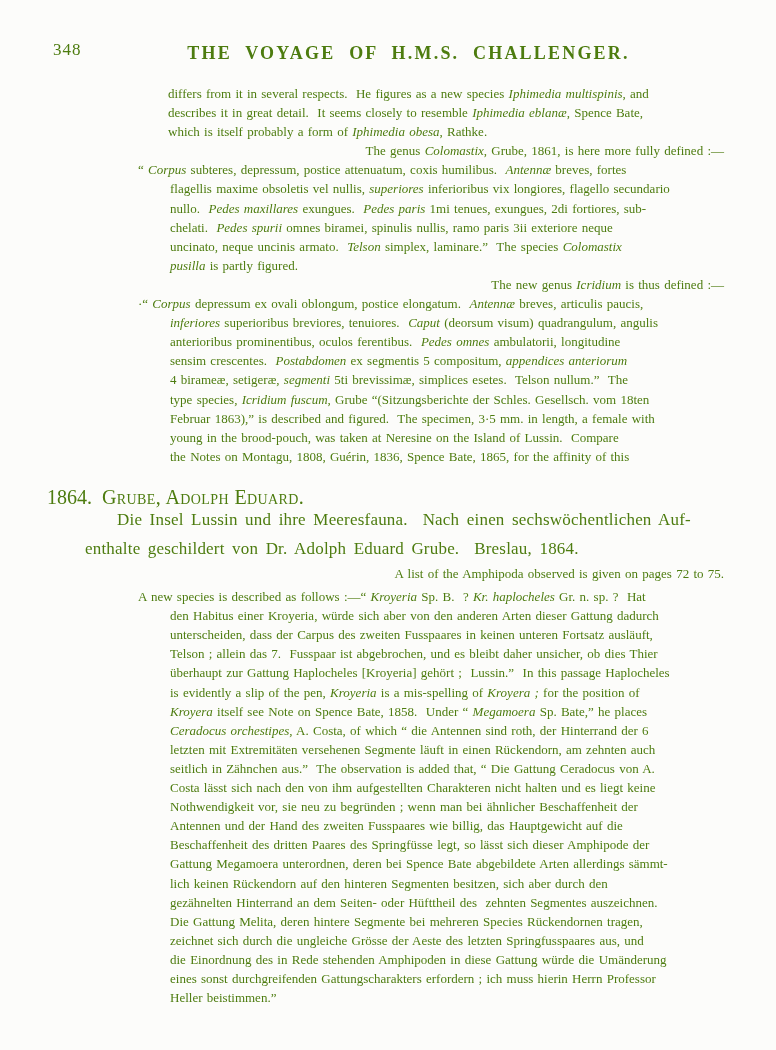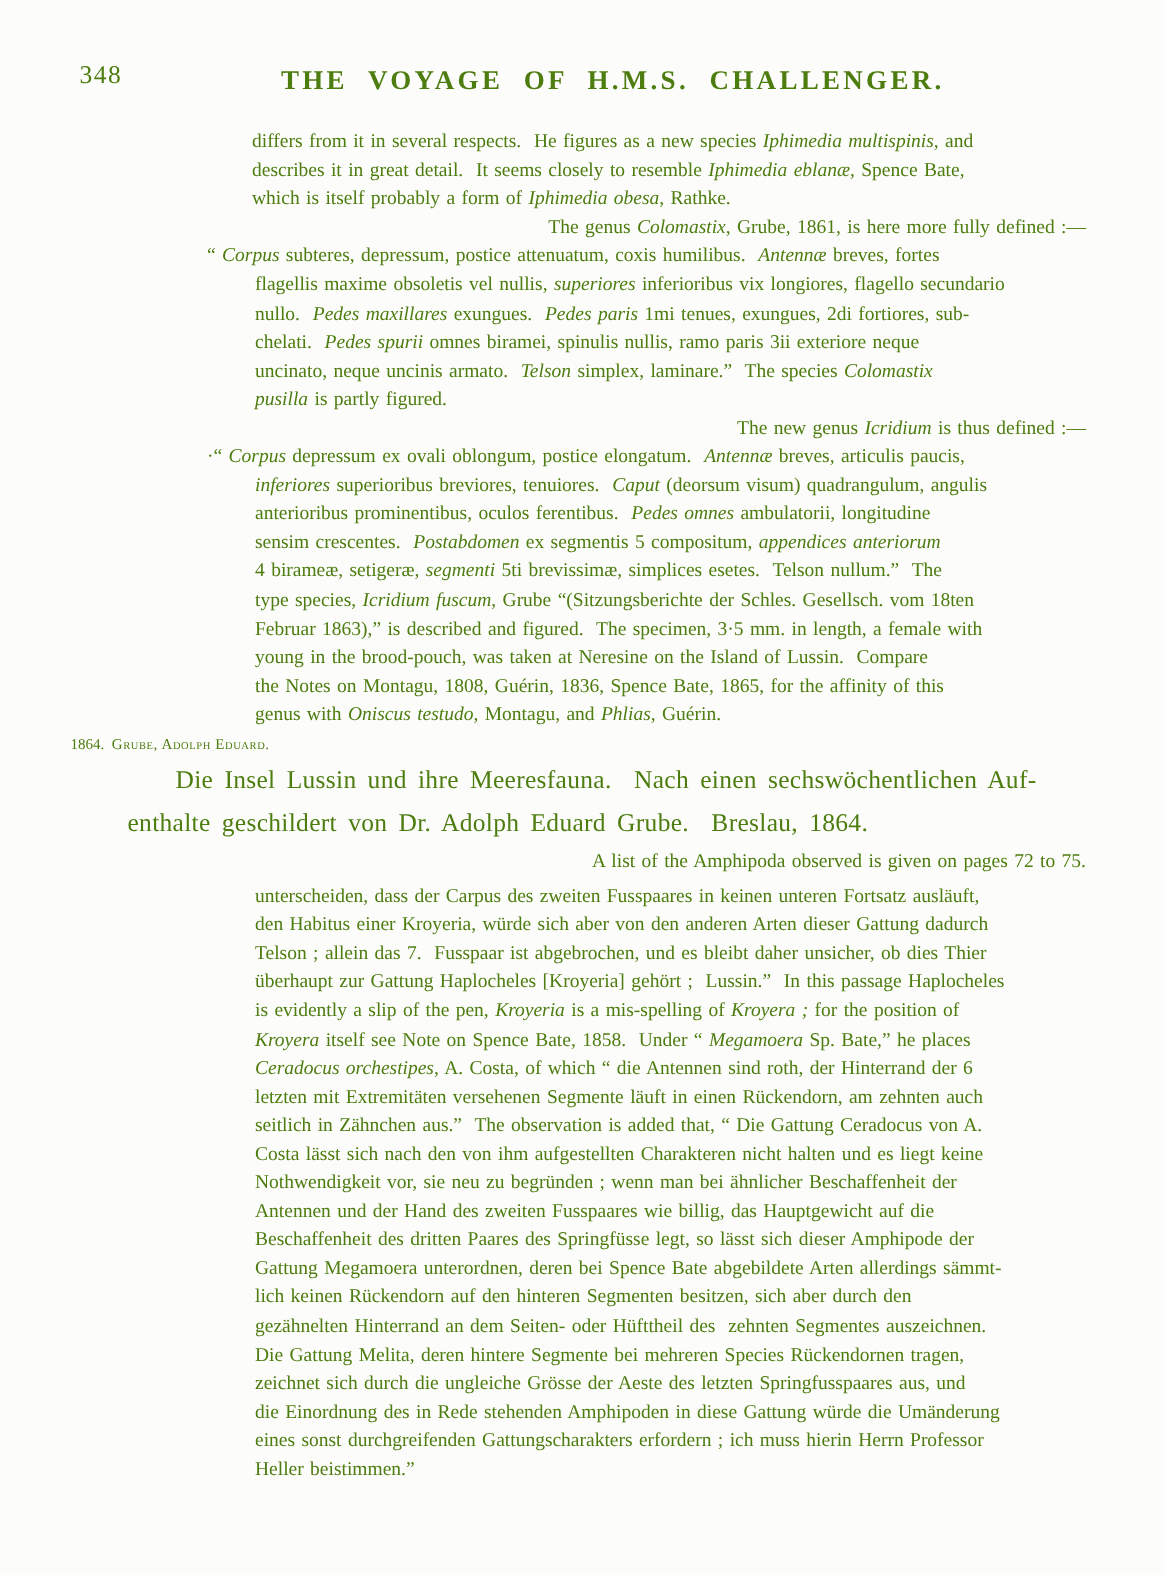--- a/index.html
+++ b/index.html
@@ -36,21 +36,21 @@
     word-spacing:1px;
   }
   .b-cont  .line { margin-left:168px; }
   .b-lead  .line { margin-left:138px;text-align:right; }
   .b-quote .line { margin-left:170px; }
   .b-quote .line.first { margin-left:138px; }
   #sec4 .b-quote { margin-top:4px; }
 
   .b-entry {
     margin-left:47px;
-    font-size:10px; line-height:20px;
+    font-size:20px; line-height:20px;
     white-space:pre;
   }
   .entry-name {
     font-variant:small-caps;
     letter-spacing:0.4px;
   }
 
   .b-booktitle .line {
     font-size:17px; line-height:28.5px;
     word-spacing:3px; letter-spacing:0.2px;
@@ -89,39 +89,39 @@
       <div class="block b-quote">
         <div class="line first"><span>·“ </span><i>Corpus</i><span> depressum ex ovali oblongum, postice elongatum.  </span><i>Antennæ</i><span> breves, articulis paucis,</span></div>
         <div class="line"><i>inferiores</i><span> superioribus breviores, tenuiores.  </span><i>Caput</i><span> (deorsum visum) quadrangulum, angulis</span></div>
         <div class="line"><span>anterioribus prominentibus, oculos ferentibus.  </span><i>Pedes omnes</i><span> ambulatorii, longitudine</span></div>
         <div class="line"><span>sensim crescentes.  </span><i>Postabdomen</i><span> ex segmentis 5 compositum, </span><i>appendices anteriorum</i></div>
         <div class="line"><span>4 birameæ, setigeræ, </span><i>segmenti</i><span> 5ti brevissimæ, simplices esetes.  Telson nullum.”  The</span></div>
         <div class="line"><span>type species, </span><i>Icridium fuscum</i><span>, Grube “(Sitzungsberichte der Schles. Gesellsch. vom 18ten</span></div>
         <div class="line"><span>Februar 1863),” is described and figured.  The specimen, 3·5 mm. in length, a female with</span></div>
         <div class="line"><span>young in the brood-pouch, was taken at Neresine on the Island of Lussin.  Compare</span></div>
         <div class="line"><span>the Notes on Montagu, 1808, Guérin, 1836, Spence Bate, 1865, for the affinity of this</span></div>
-        <div class="line last"><span>genus with </span><i>Oniscus testudo</i><span>, Montagu, and </span><i>Phlias</i><span>, Guérin.</span></div>
       </div>
     </div>
   <div class="sec" id="sec2">
       <div class="block b-entry"><span class="entry-number">1864.</span>  <span class="entry-name">Grube, Adolph Eduard.</span></div>
     </div>
   <div class="sec" id="sec3">
       <div class="block b-booktitle">
         <div class="line first"><span>Die Insel Lussin und ihre Meeresfauna.  Nach einen sechswöchentlichen Auf-</span></div>
         <div class="line last"><span>enthalte geschildert von Dr. Adolph Eduard Grube.  Breslau, 1864.</span></div>
       </div>
     </div>
   <div class="sec" id="sec4">
       <div class="block b-lead">
         <div class="line first last"><span>A list of the Amphipoda observed is given on pages 72 to 75.</span></div>
       </div>
       <div class="block b-quote">
+        <div class="line first"><span>A new species is described as follows :—“ </span><i>Kroyeria</i><span> Sp. B.  ? </span><i>Kr. haplocheles</i><span> Gr. n. sp. ?  Hat</span></div>
+        <div class="line"><span>den Habitus einer Kroyeria, würde sich aber von den anderen Arten dieser Gattung dadurch</span></div>
         <div class="line"><span>unterscheiden, dass der Carpus des zweiten Fusspaares in keinen unteren Fortsatz ausläuft,</span></div>
-        <div class="line"><span>den Habitus einer Kroyeria, würde sich aber von den anderen Arten dieser Gattung dadurch</span></div>
         <div class="line"><span>Telson ; allein das 7.  Fusspaar ist abgebrochen, und es bleibt daher unsicher, ob dies Thier</span></div>
         <div class="line"><span>überhaupt zur Gattung Haplocheles [Kroyeria] gehört ;  Lussin.”  In this passage Haplocheles</span></div>
         <div class="line"><span>is evidently a slip of the pen, </span><i>Kroyeria</i><span> is a mis-spelling of </span><i>Kroyera ;</i><span> for the position of</span></div>
         <div class="line"><i>Kroyera</i><span> itself see Note on Spence Bate, 1858.  Under “ </span><i>Megamoera</i><span> Sp. Bate,” he places</span></div>
         <div class="line"><i>Ceradocus orchestipes</i><span>, A. Costa, of which “ die Antennen sind roth, der Hinterrand der 6</span></div>
         <div class="line"><span>letzten mit Extremitäten versehenen Segmente läuft in einen Rückendorn, am zehnten auch</span></div>
         <div class="line"><span>seitlich in Zähnchen aus.”  The observation is added that, “ Die Gattung Ceradocus von A.</span></div>
         <div class="line"><span>Costa lässt sich nach den von ihm aufgestellten Charakteren nicht halten und es liegt keine</span></div>
         <div class="line"><span>Nothwendigkeit vor, sie neu zu begründen ; wenn man bei ähnlicher Beschaffenheit der</span></div>
         <div class="line"><span>Antennen und der Hand des zweiten Fusspaares wie billig, das Hauptgewicht auf die</span></div>

